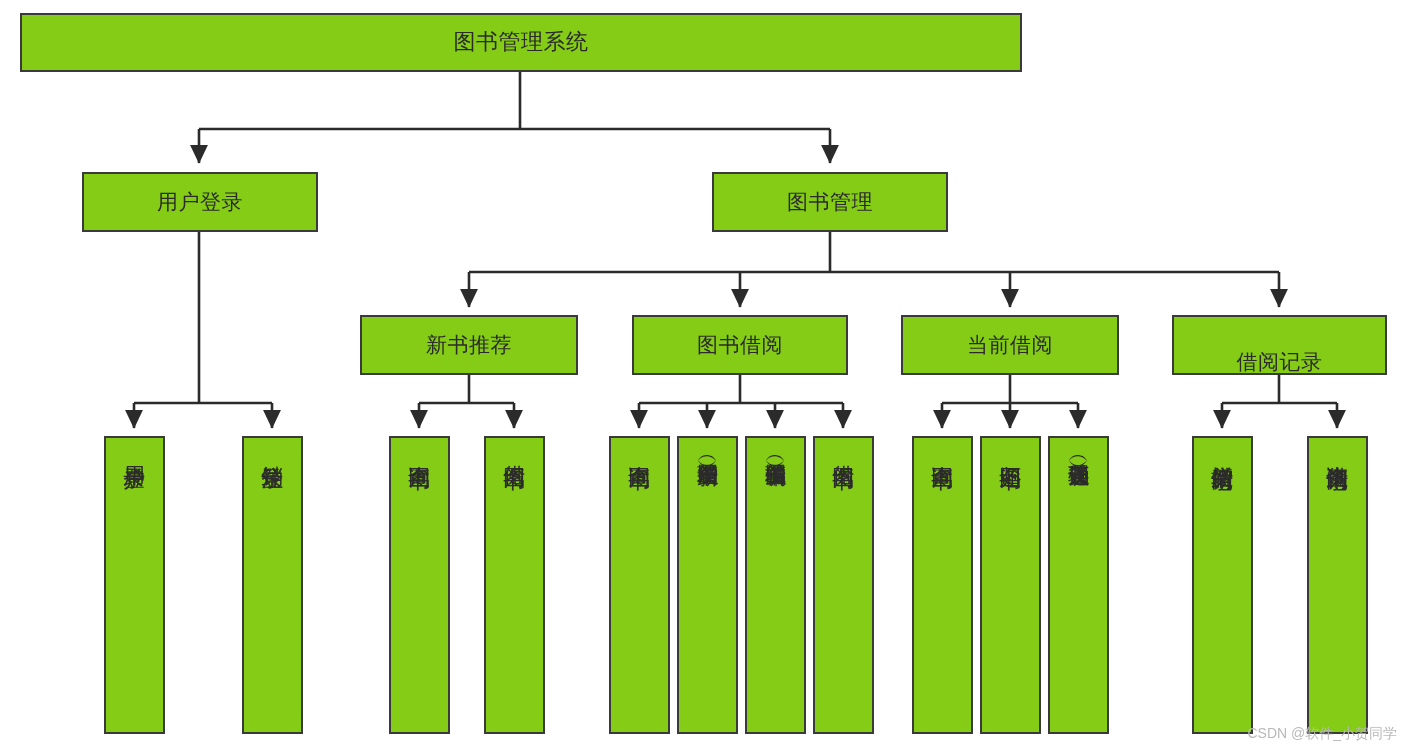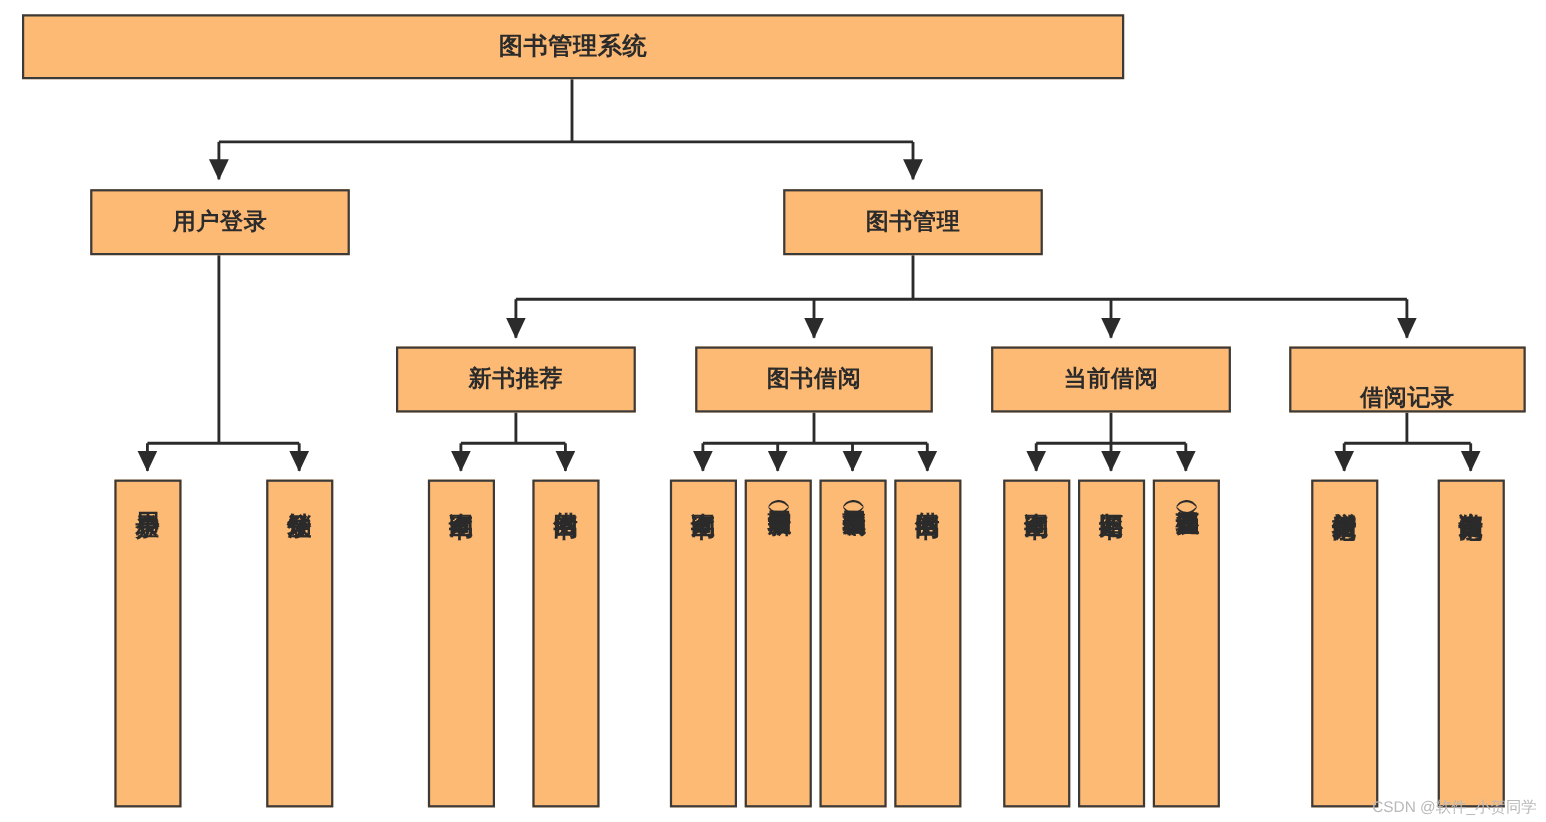--- a/index.html
+++ b/index.html
@@ -22,26 +22,25 @@
     left: 0;
     top: 0;
     width: 1405px;
     height: 747px;
     pointer-events: none;
   }
   .node {
     position: absolute;
     box-sizing: border-box;
     border: 2.5px solid #3a3a3a;
-    background: #fdba74;
+    background: #84cc16;
     display: flex;
     align-items: center;
     justify-content: center;
     color: #2b2b2b;
-    font-weight: bold;
   }
   .node-label {
     display: block;
     text-align: center;
     line-height: 1.1;
     white-space: nowrap;
   }
   
   .h-node .node-label {
     font-size: 21px;

